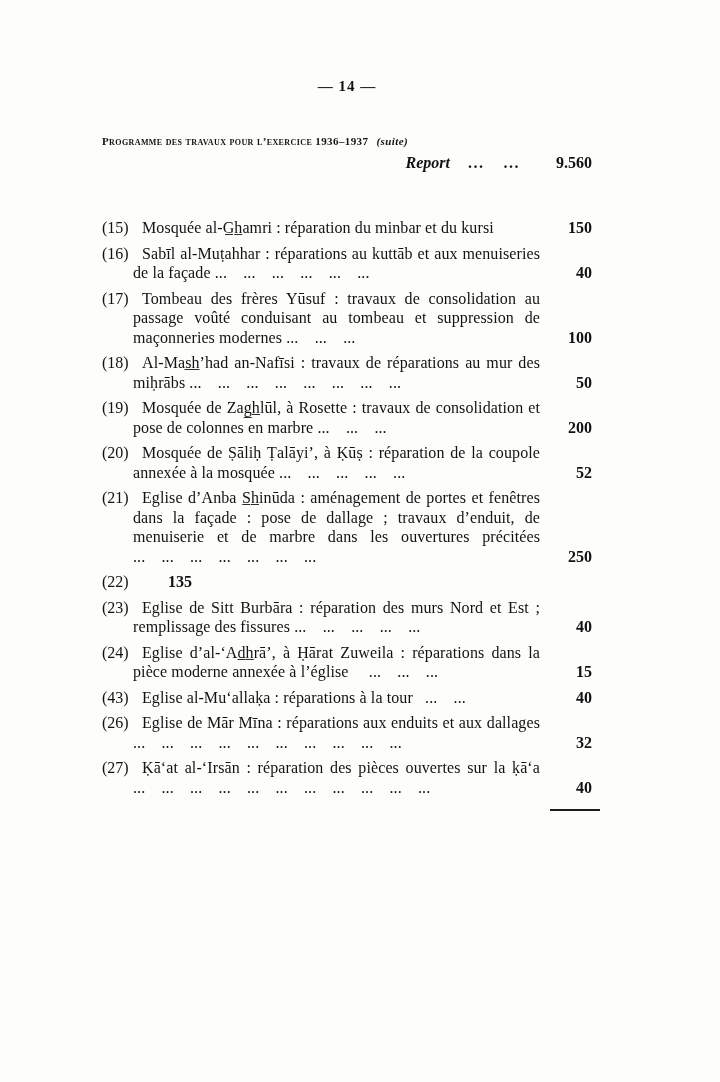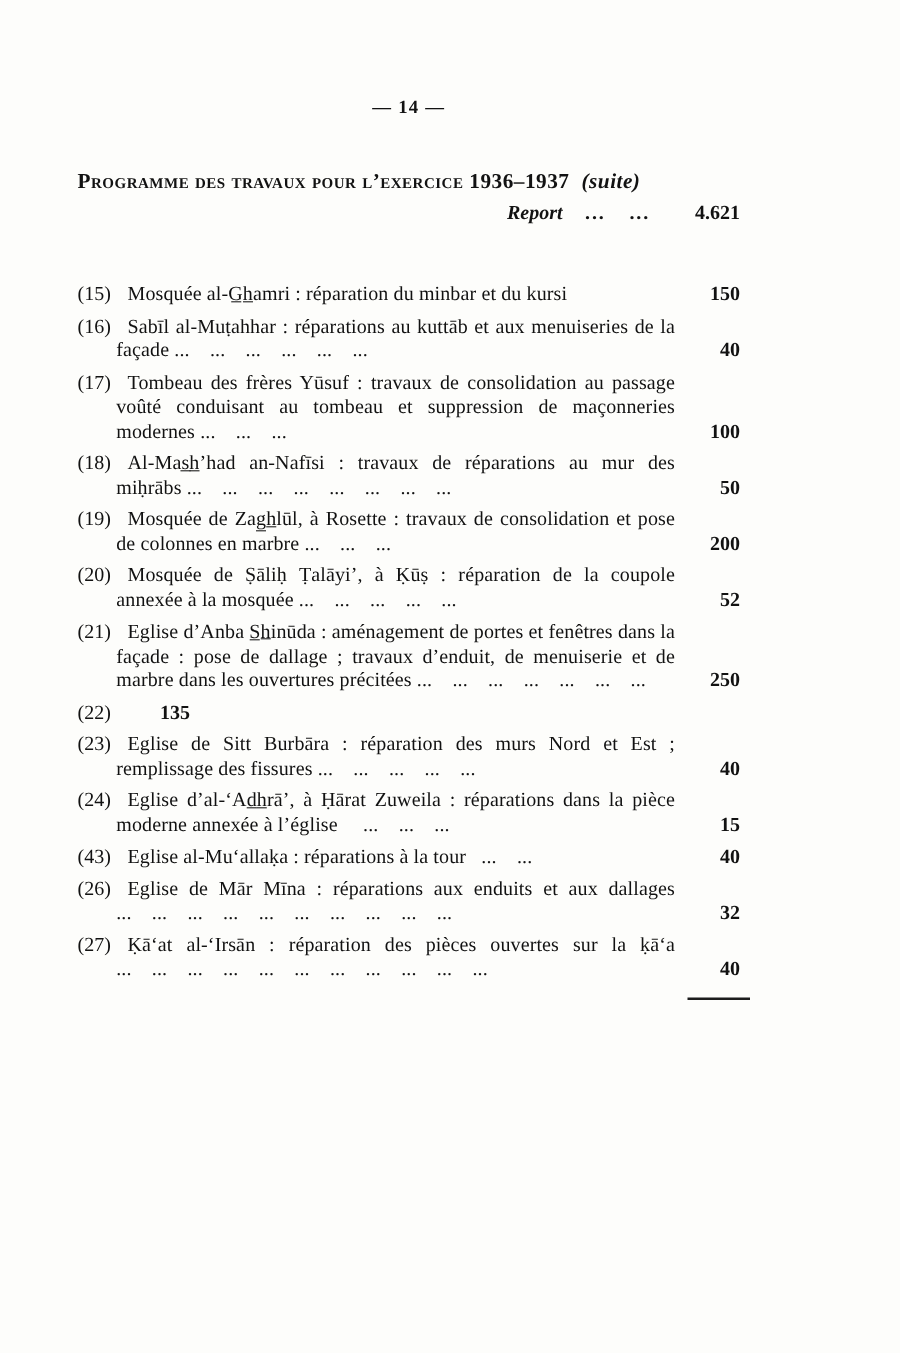--- a/index.html
+++ b/index.html
@@ -7,31 +7,31 @@
     width: 720px; height: 1082px;
     background: #fdfdfb;
     font-family: "Liberation Serif", "DejaVu Serif", serif;
     color: #121212;
     overflow: hidden;
   }
   .page {
     position: relative;
     box-sizing: border-box;
     width: 720px; height: 792px;
-    padding: 78px 128px 0 62px;
+    padding: 78px 128px 0 102px;
   }
   .page-number {
     text-align: center;
     font-size: 15px;
     font-weight: bold;
     letter-spacing: 1px;
   }
   .title {
     margin-top: 40px;
-    font-size: 17px;
+    font-size: 11px;
     font-weight: bold;
     letter-spacing: 0.4px;
     white-space: nowrap;
   }
   .title .main { font-variant: small-caps; }
   .title .suffix { font-style: italic; margin-left: 5px; }
   .currency {
     margin-top: 21px;
     text-align: right;
     padding-right: 12px;
@@ -92,21 +92,21 @@
 
   <div class="title">
     <span class="main">Programme des travaux pour l’exercice 1936–1937</span>
     <span class="suffix">(suite)</span>
   </div>
 
 
   <div class="sum-row">
     <span class="rlabel">Report</span>
     <span class="dots">...  ...</span>
-    <span class="ramount">4.621</span>
+    <span class="ramount">9.560</span>
   </div>
 
   <div class="items">
   <div class="item">
     <span class="num">(15)</span>
     <span class="text">Mosquée al-G̲h̲amri : réparation du minbar et du kursi</span>
     <span class="amount">150</span>
   </div>
 
   <div class="item">

